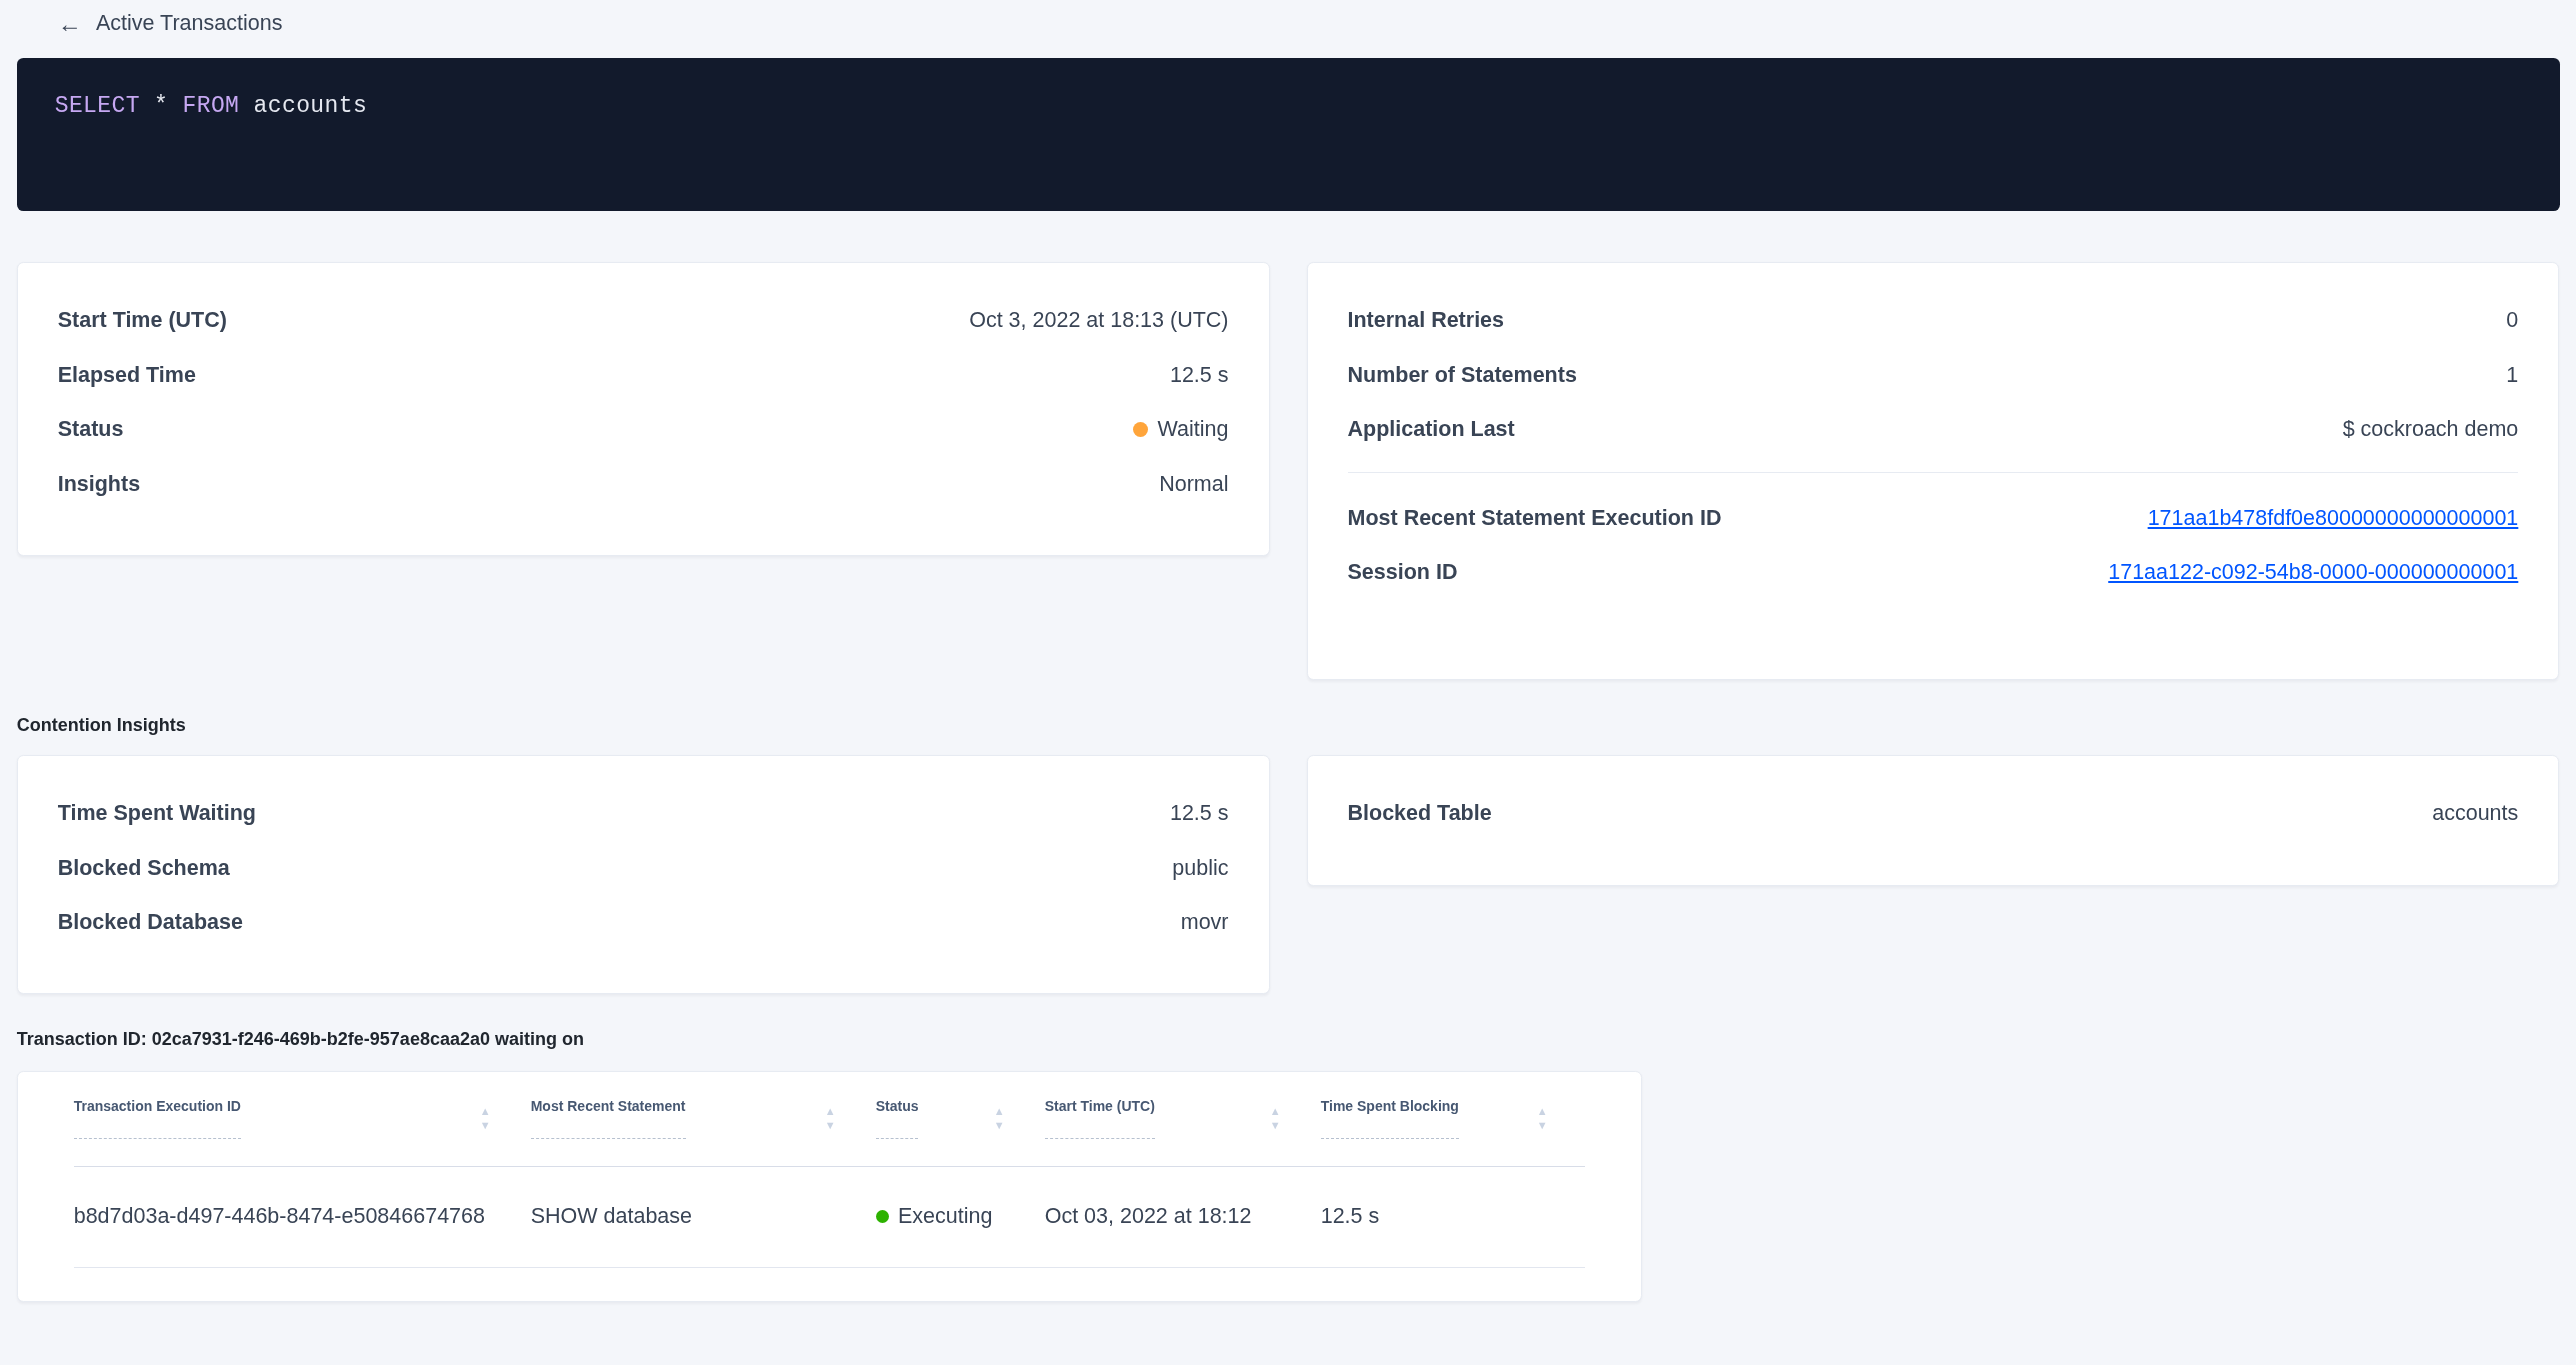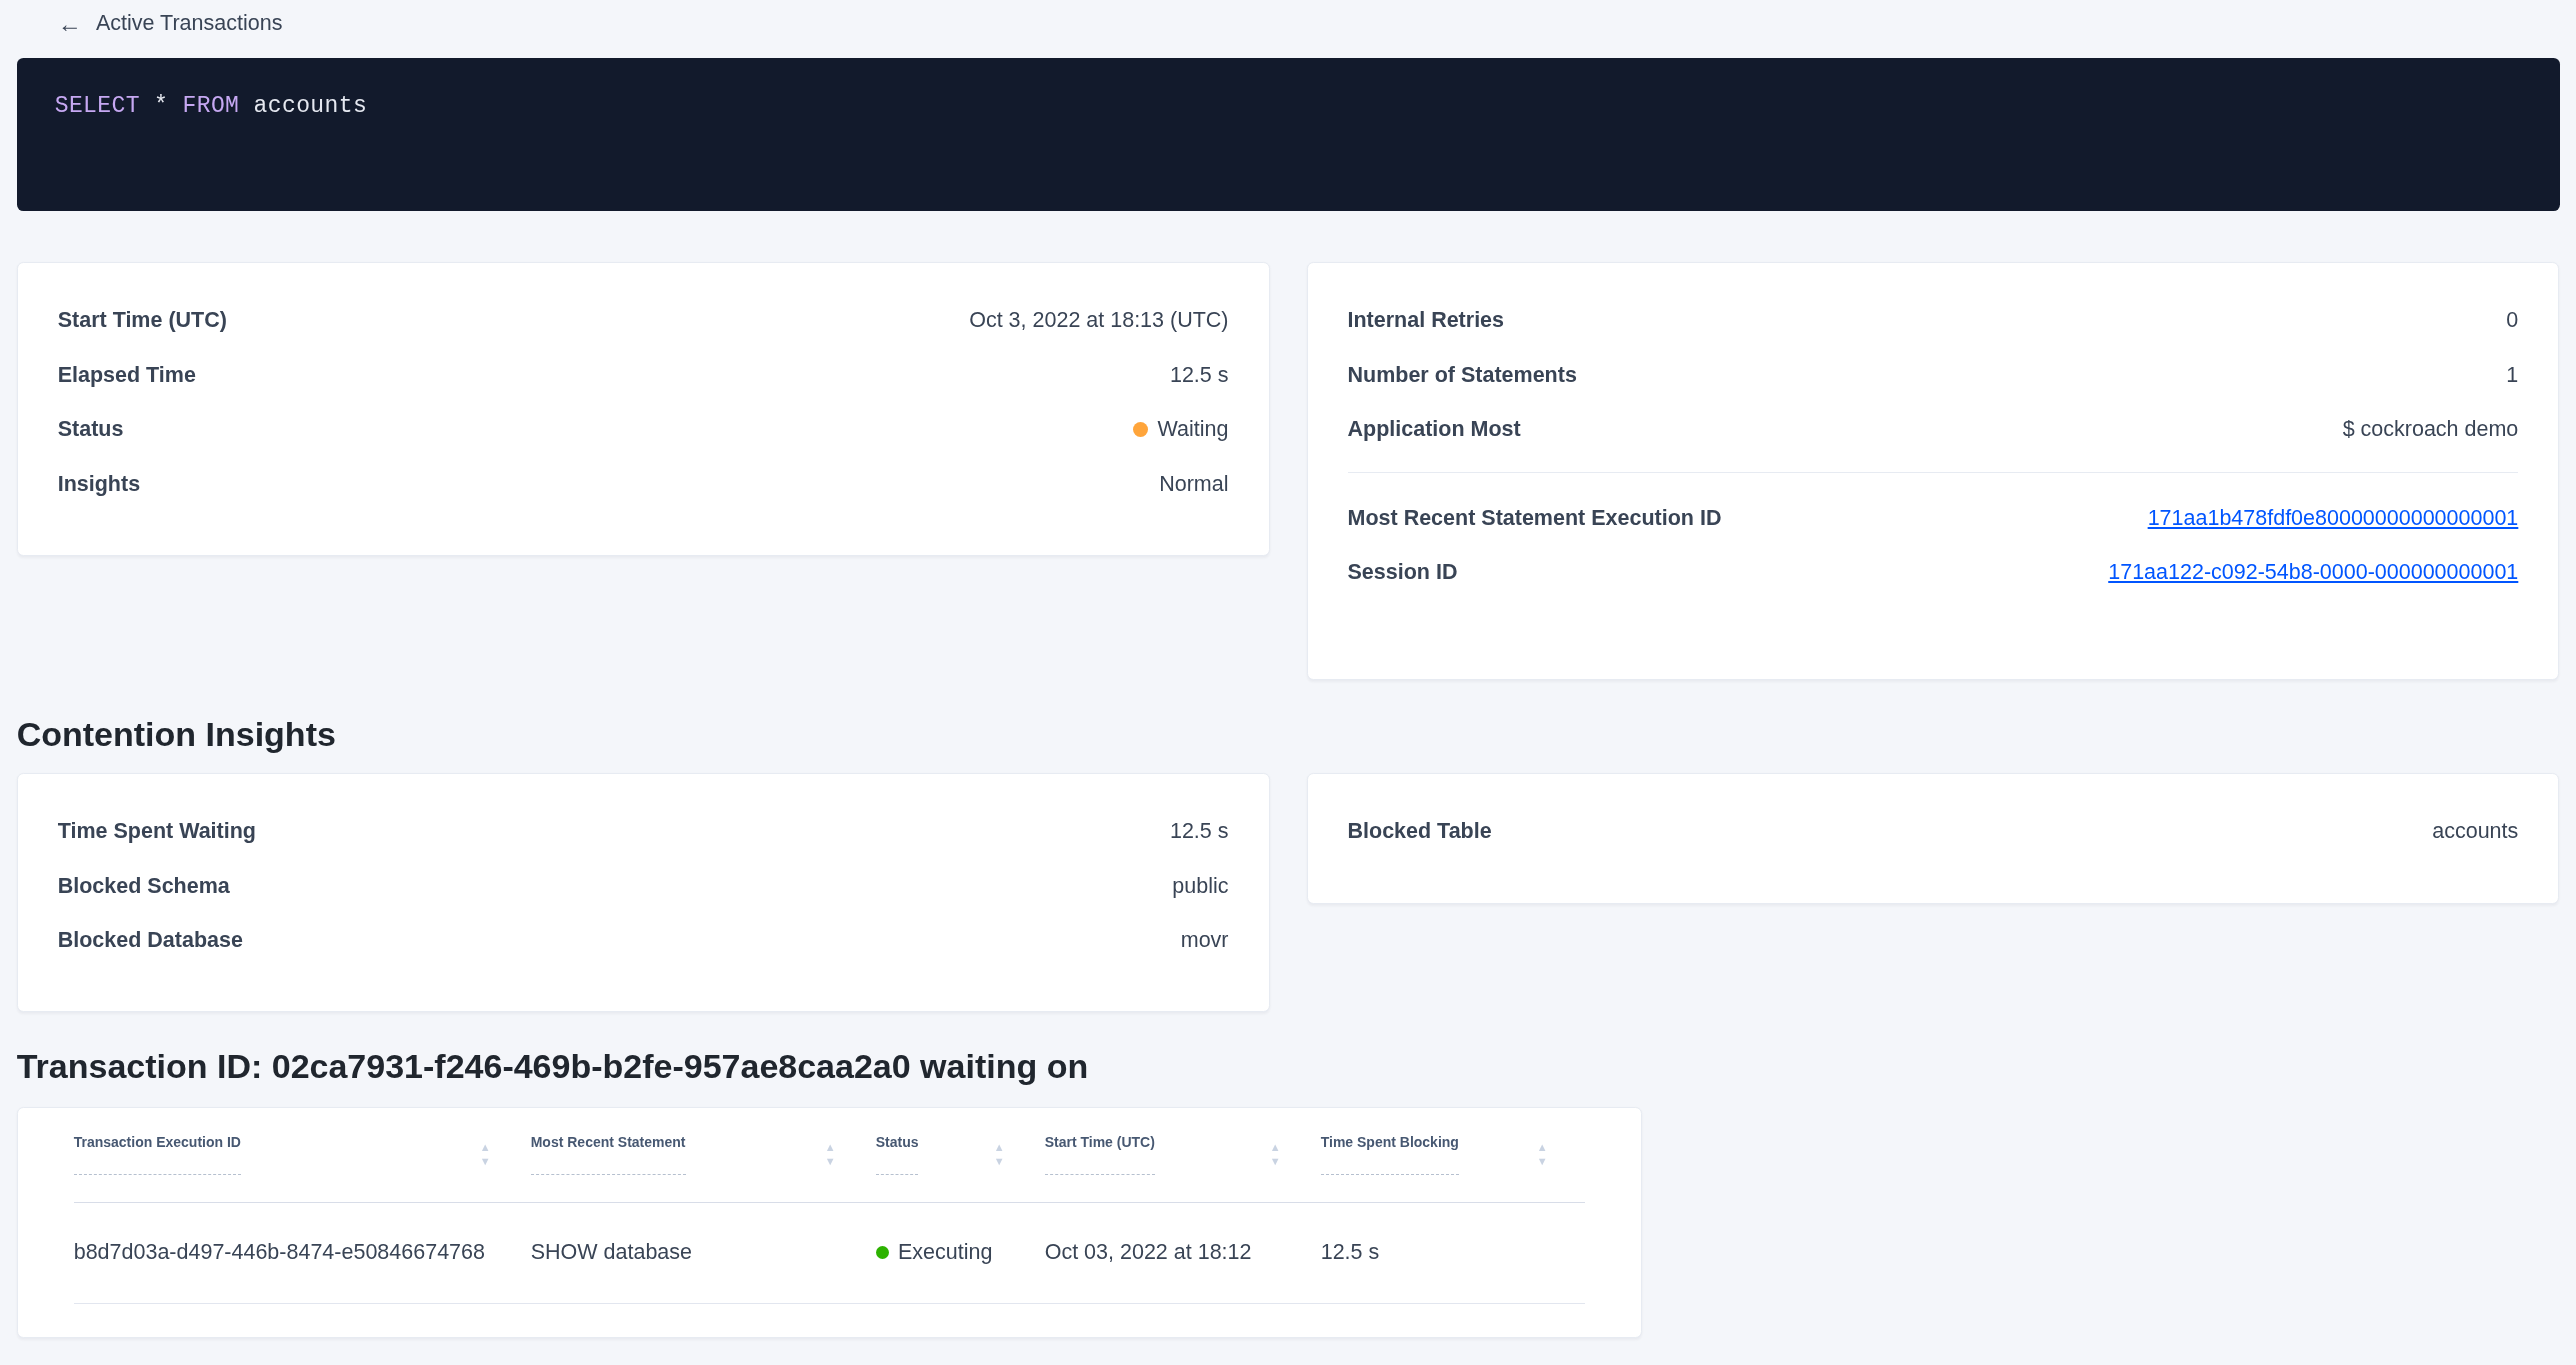--- a/index.html
+++ b/index.html
@@ -61,21 +61,21 @@
   .link { color:#0055ff; text-decoration:underline; cursor:pointer; }
 
   .status-value { display:inline-flex; align-items:center; gap:9.5px; }
   .dot { display:inline-block; border-radius:50%; }
   .dot--waiting   { width:15px; height:15px; background:#ffa53b; }
   .dot--executing { width:13.5px; height:13.5px; background:#2db200; }
 
   
   .section-heading {
     margin-top:35px;
-    font-size:34px; font-weight:700; color:#20262e;
+    font-size:18px; font-weight:700; color:#20262e;
   }
   .contention-grid { margin-top:19px; }
   .card-contention-left  { height:239px; }
   .card-contention-right { height:131px; }
 
   
   .table-card {
     margin-top:20.7px;
     width:1625px; height:231px;
     background:#ffffff; border:0.8px solid #e7ebf2; border-radius:6.4px;
@@ -150,21 +150,21 @@
     <div class="card card-right-summary">
       <div class="kv-row">
         <span class="kv-label">Internal Retries</span>
         <span class="kv-value">0</span>
       </div>
       <div class="kv-row">
         <span class="kv-label">Number of Statements</span>
         <span class="kv-value">1</span>
       </div>
       <div class="kv-row">
-        <span class="kv-label">Application Most</span>
+        <span class="kv-label">Application Last</span>
         <span class="kv-value">$ cockroach demo</span>
       </div>
 
       <hr class="kv-divider">
 
       <div class="kv-row">
         <span class="kv-label">Most Recent Statement Execution ID</span>
         <a class="kv-value link">171aa1b478fdf0e80000000000000001</a>
       </div>
       <div class="kv-row">

